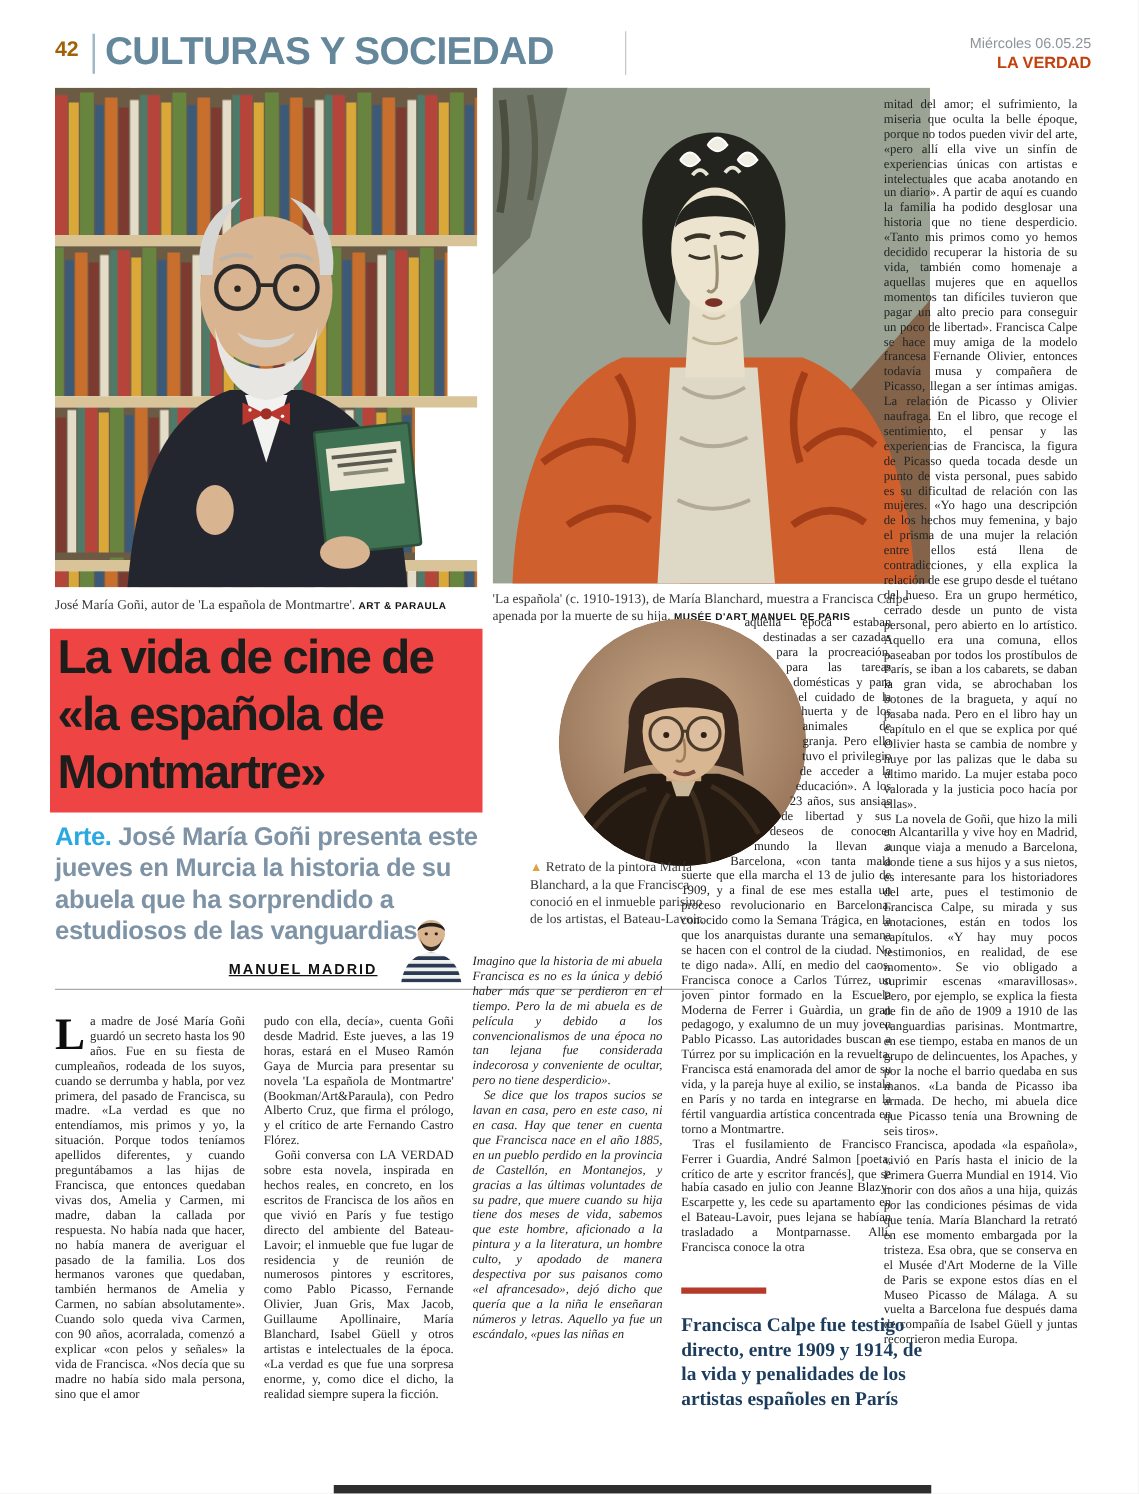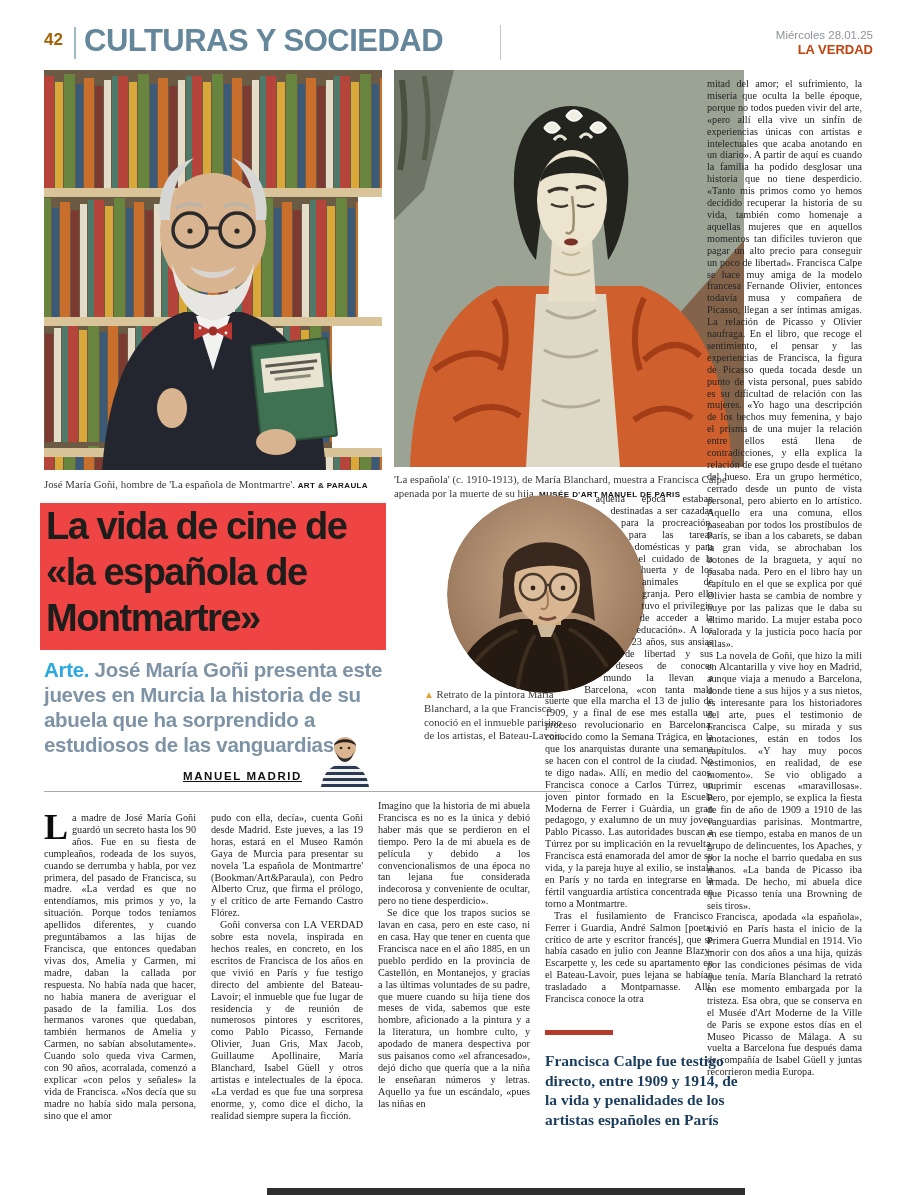--- a/index.html
+++ b/index.html
@@ -36,42 +36,42 @@
                   font:400 10.8px/13.8px "Liberation Serif",serif;color:#3a3a3a;}
   .tri{color:#e0a23f;font-size:10px;}
   
   .col{position:absolute;width:152px;font:400 10.2px/11.9px "Liberation Serif",serif;
        text-align:justify;color:#242424;overflow:hidden;}
   .col p{margin:0;}
   .col p.ind{text-indent:9px;}
   .dropcap{float:left;font:700 36px/29px "Liberation Serif",serif;color:#0d0d0d;padding:1px 4px 0 0;}
   #col1{left:44px;top:812px;height:345px;}
   #col2{left:211px;top:812px;height:345px;}
-  #col3{left:378px;top:800px;height:388px;}
+  #col3{left:378px;top:764px;height:388px;font-style:italic;}
   #col4{left:545px;top:493px;width:168px;height:533px;}
   #col5{left:707px;top:78px;width:155px;height:1092px;}
   .circle-spacer{float:left;width:100px;height:202px;shape-outside:circle(103px at -6px 98px);}
   
   .pull-quote{position:absolute;left:545px;top:1030px;width:196px;}
   .pq-bar{width:68px;height:5px;background:#b43a2a;margin-bottom:16px;}
   .pq-text{font:700 15.5px/19.5px "Liberation Serif",serif;color:#1b3c5c;}
   
   .bottom-strip{position:absolute;left:267px;top:1188px;width:478px;height:7px;background:#2e2e2e;}
 </style>
 </head>
 <body>
 
 <div id="page">
 
   <div class="pagenum">42</div>
   <div class="hdr-bar1"></div>
   <div class="section-title">CULTURAS Y SOCIEDAD</div>
   <div class="hdr-bar2"></div>
   <div class="hdr-right">
-    <div class="hdr-date">Miércoles 28.01.25</div>
+    <div class="hdr-date">Miércoles 06.05.25</div>
     <div class="hdr-masthead">LA VERDAD</div>
   </div>
 
   <div class="img-box" style="left:44px;top:70px;width:338px;height:400px;">
     <svg width="338" height="400" viewBox="0 0 338 400">
       <defs>
         <pattern id="books" width="74" height="124" patternUnits="userSpaceOnUse">
           <rect width="74" height="124" fill="#6b5b45"></rect>
           <rect x="0" y="6" width="10" height="118" fill="#b5453a"></rect>
           <rect x="11" y="12" width="8" height="112" fill="#d9a839"></rect>
@@ -116,21 +116,21 @@
         <rect x="220" y="286" width="60" height="34" fill="#e9e4d2"></rect>
         <rect x="224" y="292" width="52" height="3" fill="#5a5a50"></rect>
         <rect x="228" y="299" width="44" height="3" fill="#5a5a50"></rect>
         <rect x="232" y="306" width="36" height="3" fill="#8a8a7a"></rect>
       </g>
       <ellipse cx="232" cy="372" rx="20" ry="13" fill="#d9b491"></ellipse>
       <ellipse cx="128" cy="338" rx="15" ry="20" fill="#d9b491"></ellipse>
     </svg>
   </div>
   <div class="caption" style="left:44px;top:478px;width:340px;">
-    <span>José María Goñi, hombre de 'La española de Montmartre'. </span><span class="credit">ART &amp; PARAULA</span>
+    <span>José María Goñi, autor de 'La española de Montmartre'. </span><span class="credit">ART &amp; PARAULA</span>
   </div>
 
   <div class="img-box" style="left:394px;top:70px;width:350px;height:397px;">
     <svg width="350" height="397" viewBox="0 0 350 397">
       <rect width="350" height="397" fill="#9ba394"></rect>
       <path d="M350,170 L350,397 L150,397 Z" fill="#83644a"></path>
       <path d="M0,0 L60,0 L30,120 L0,150 Z" fill="#6f7566"></path>
       <path d="M8,10 q6,50 -2,90" stroke="#4a4f40" stroke-width="6" fill="none"></path>
       <path d="M30,6 q8,44 0,84" stroke="#565b4a" stroke-width="5" fill="none"></path>
 

